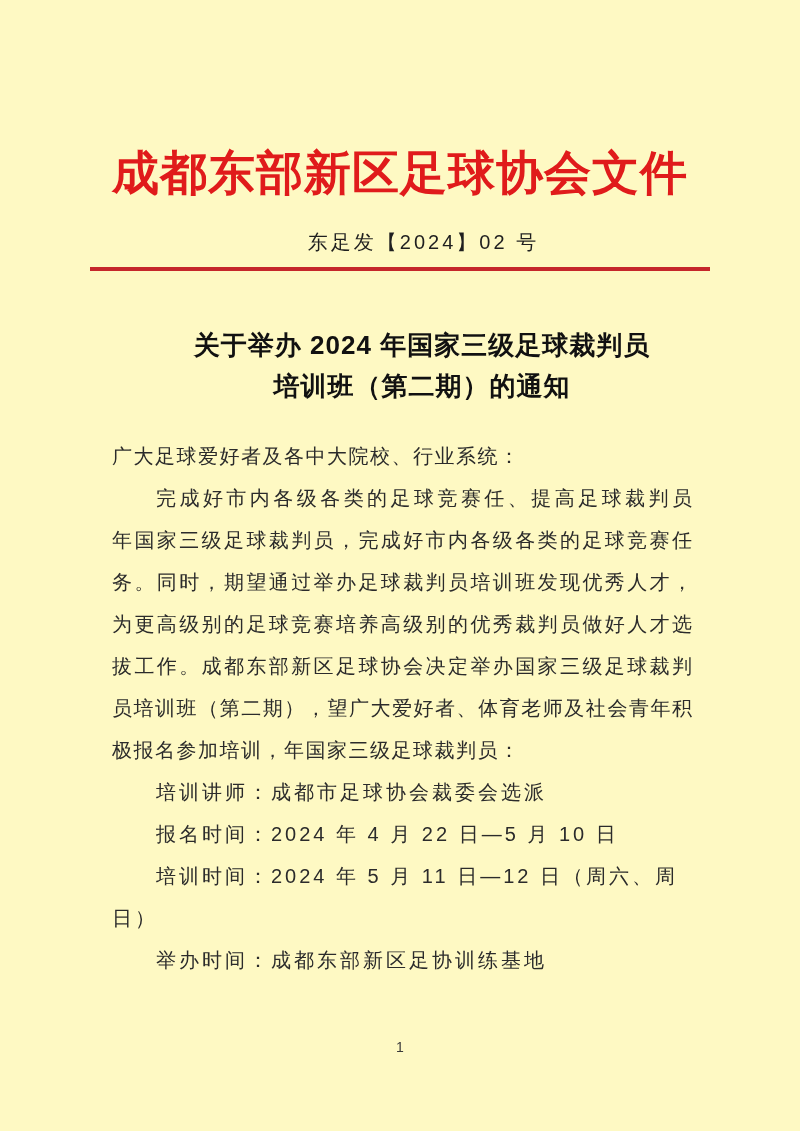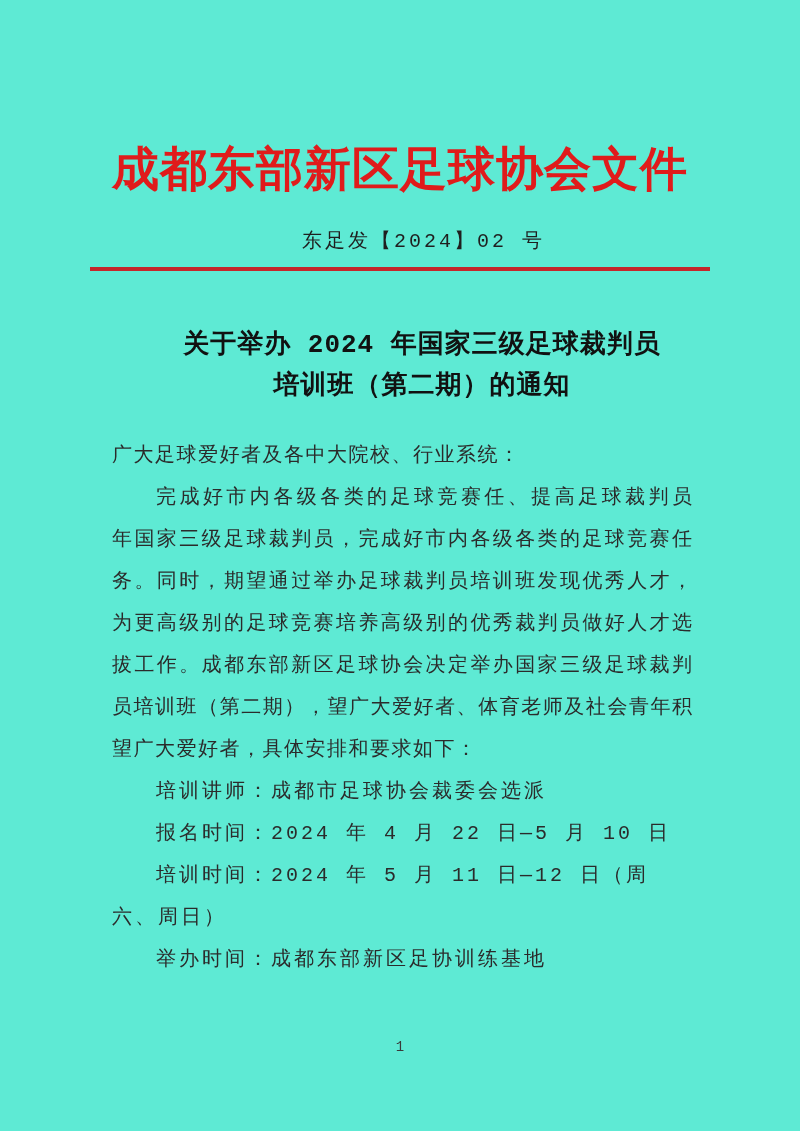--- a/index.html
+++ b/index.html
@@ -4,23 +4,23 @@
 <style>
   html, body {
     margin: 0;
     padding: 0;
     background: #ffffff;
   }
   .page {
     position: relative;
     width: 800px;
     height: 1131px;
-    background: #5eead4;
+    background: #fef9c3;
     overflow: hidden;
-    font-family: Liberation Mono, monospace;
+    font-family: Liberation Sans, sans-serif;
     color: #2e2e2e;
   }
   
   .org-title {
     margin: 0 auto;
     padding-top: 142px;
     text-align: center;
     font-size: 47px;
     line-height: 62px;
     font-weight: bold;
@@ -132,21 +132,21 @@
   <div class="body">
 
     <div class="line">广大足球爱好者及各中大院校、行业系统：</div>
 
     <div class="jline indent">完成好市内各级各类的足球竞赛任、提高足球裁判员</div>
     <div class="jline">年国家三级足球裁判员，完成好市内各级各类的足球竞赛任</div>
     <div class="jline">务。同时，期望通过举办足球裁判员培训班发现优秀人才，</div>
     <div class="jline">为更高级别的足球竞赛培养高级别的优秀裁判员做好人才选</div>
     <div class="jline">拔工作。成都东部新区足球协会决定举办国家三级足球裁判</div>
     <div class="jline">员培训班（第二期），望广大爱好者、体育老师及社会青年积</div>
-    <div class="line">望广大爱好者，具体安排和要求如下：</div>
+    <div class="line">极报名参加培训，年国家三级足球裁判员：</div>
 
 
     <div class="detail-line">培训讲师：成都市足球协会裁委会选派</div>
     <div class="detail-line">报名时间：2024 年 4 月 22 日—5 月 10 日</div>
     <div class="detail-line">培训时间：2024 年 5 月 11 日—12 日（周六、周日）</div>
     <div class="detail-line">举办时间：成都东部新区足协训练基地</div>
 
   </div>
 
   <div class="page-number">1</div>

